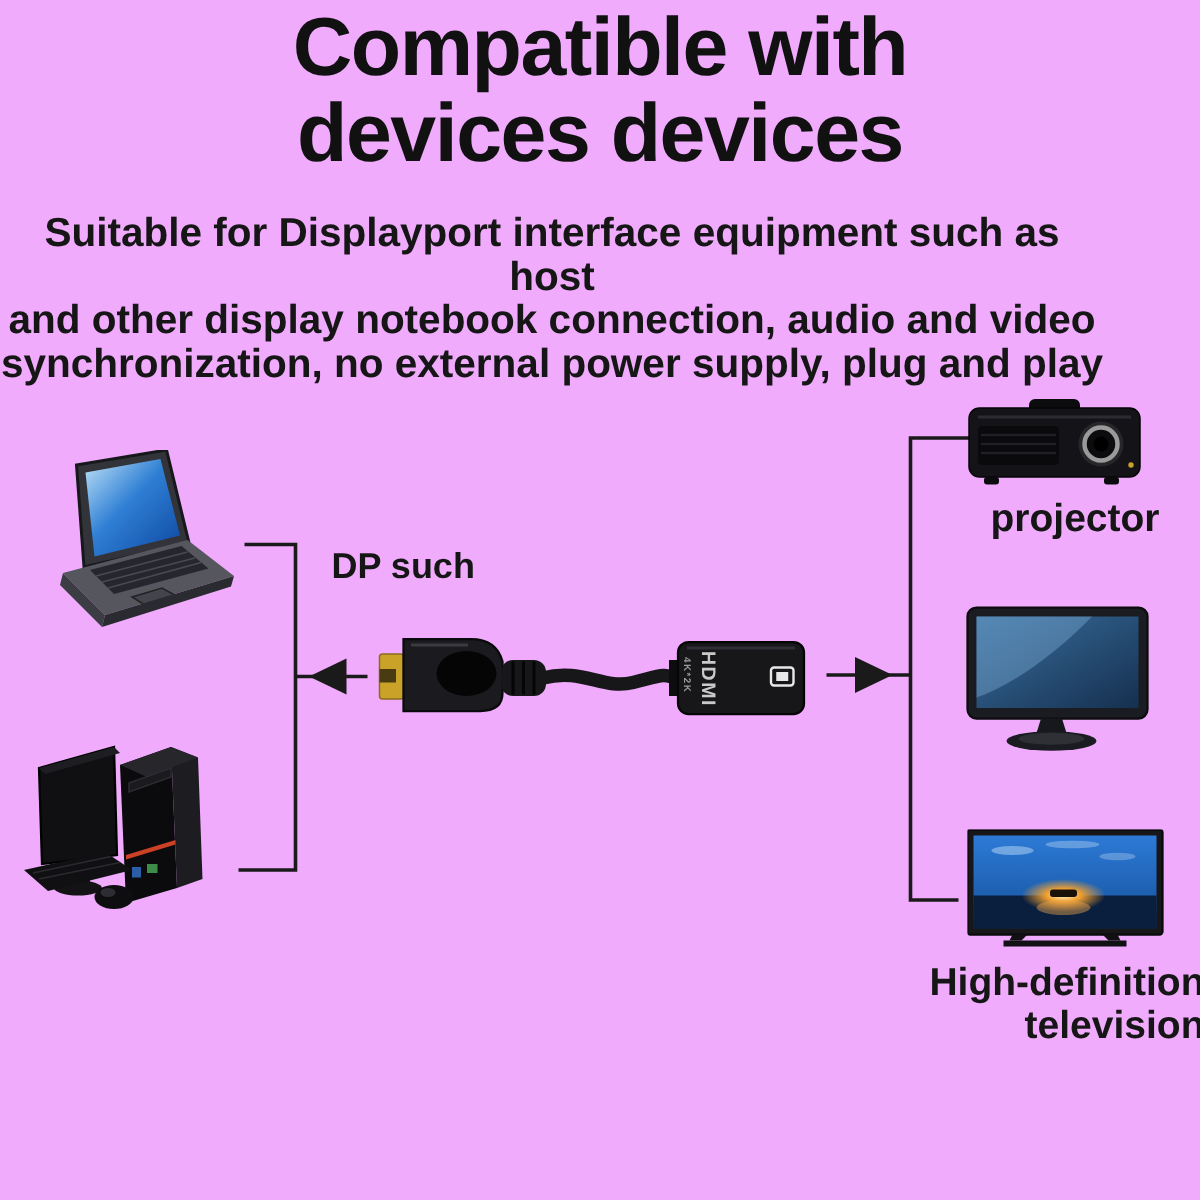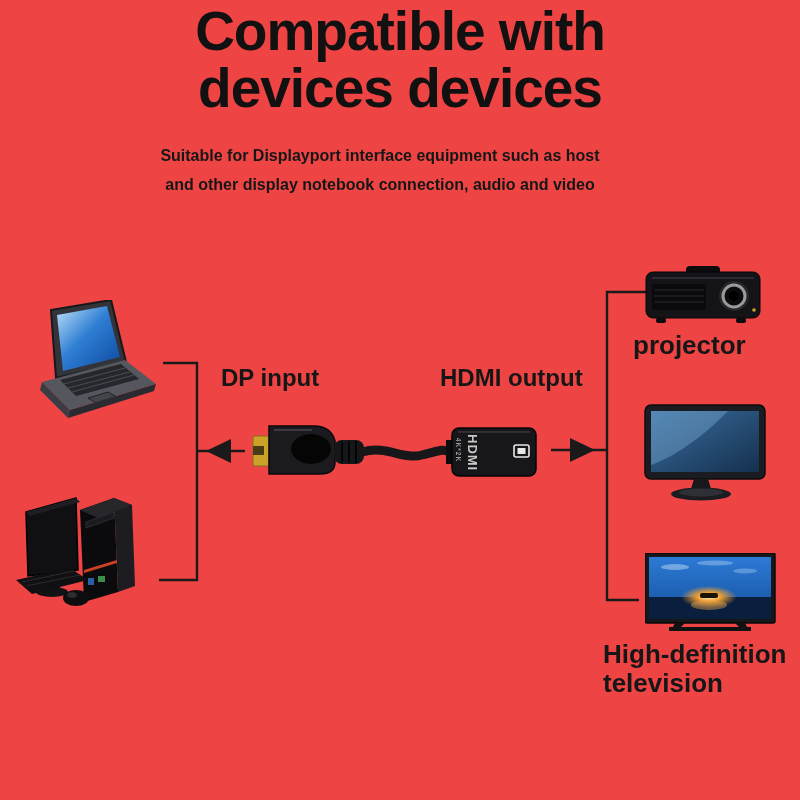--- a/index.html
+++ b/index.html
@@ -1,40 +1,41 @@
 <!DOCTYPE html>
 <html><head>
 <meta charset="utf-8">
 <style>
   html,body{margin:0;padding:0;background:#fff;}
-  #page{position:relative;width:800px;height:800px;background:#ef4444;overflow:hidden;
+  #page{position:relative;width:800px;height:800px;background:#f0abfc;overflow:hidden;
         font-family:"Liberation Sans","DejaVu Sans",sans-serif;color:#1a1a1a;}
   .abs{position:absolute;}
   .title{top:0;left:0;width:800px;text-align:center;font-size:55px;font-weight:bold;
          line-height:57px;letter-spacing:-1px;color:#111;padding-top:3px;}
-  .desc{top:141px;left:12px;width:736px;text-align:center;font-size:16px;font-weight:bold;
+  .desc{top:141px;left:0;width:736px;text-align:center;font-size:27px;font-weight:bold;
         line-height:29px;color:#161616;}
-  .dev-label{font-size:26px;font-weight:bold;color:#161616;text-align:left;}
+  .dev-label{font-size:26px;font-weight:bold;color:#161616;text-align:right;}
   .port-label{font-size:24px;font-weight:bold;color:#161616;white-space:nowrap;}
   svg{display:block;}
   #lines{left:0;top:0;pointer-events:none;}
 </style>
 </head>
 <body>
 
 <div id="page">
 
   <div class="abs title">
     <div>Compatible with</div>
     <div>devices devices</div>
   </div>
 
   <div class="abs desc">
     <div>Suitable for Displayport interface equipment such as host</div>
     <div>and other display notebook connection, audio and video</div>
+    <div>synchronization, no external power supply, plug and play</div>
   </div>
 
   <svg id="lines" class="abs" width="800" height="800" viewBox="0 0 800 800">
     <g stroke="#1a1a1a" stroke-width="2.4" fill="none">
       <path d="M163 363 H197 V580 H159"></path>
       <path d="M197 451 H245"></path>
       <path d="M646 292 H607 V600 H639"></path>
       <path d="M551 450 H606"></path>
     </g>
     <polygon points="206,451 231,439 231,463" fill="#1a1a1a"></polygon>
@@ -77,22 +78,21 @@
     <rect x="84" y="84" width="7" height="6" fill="#3c8c4a"></rect>
     <polygon points="2,88 56,76 74,88 18,102" fill="#101013"></polygon>
     <g stroke="#2a2a30" stroke-width="1">
       <line x1="8" y1="90" x2="60" y2="79"></line>
       <line x1="12" y1="94" x2="66" y2="83"></line>
     </g>
     <ellipse cx="62" cy="106" rx="13" ry="8" fill="#0e0e11"></ellipse>
     <ellipse cx="58" cy="103" rx="5" ry="3" fill="#2c2c32"></ellipse>
   </svg>
 
-  <div class="abs port-label" style="left:221px;top:364px;">DP input</div>
-  <div class="abs port-label" style="left:440px;top:364px;">HDMI output</div>
+  <div class="abs port-label" style="left:221px;top:364px;">DP such</div>
 
   <svg class="abs" style="left:250px;top:414px;" width="290" height="72" viewBox="0 0 290 72">
     <rect x="3" y="22" width="16" height="30" rx="2" fill="#c9a227" stroke="#8a6d1f" stroke-width="1"></rect>
     <rect x="3" y="32" width="11" height="9" fill="#4a3c12"></rect>
     <path d="M19,12 h45 q17,0 21,15 v21 q0,12 -15,12 h-51 z" fill="#1b1b1f" stroke="#0a0a0c" stroke-width="1.5"></path>
     <ellipse cx="61" cy="35" rx="20" ry="15" fill="#050506"></ellipse>
     <path d="M24,16 h38" stroke="#3a3a40" stroke-width="2"></path>
     <rect x="84" y="26" width="30" height="24" rx="8" fill="#17171a"></rect>
     <g stroke="#050506" stroke-width="2">
       <line x1="92" y1="27" x2="92" y2="49"></line>

